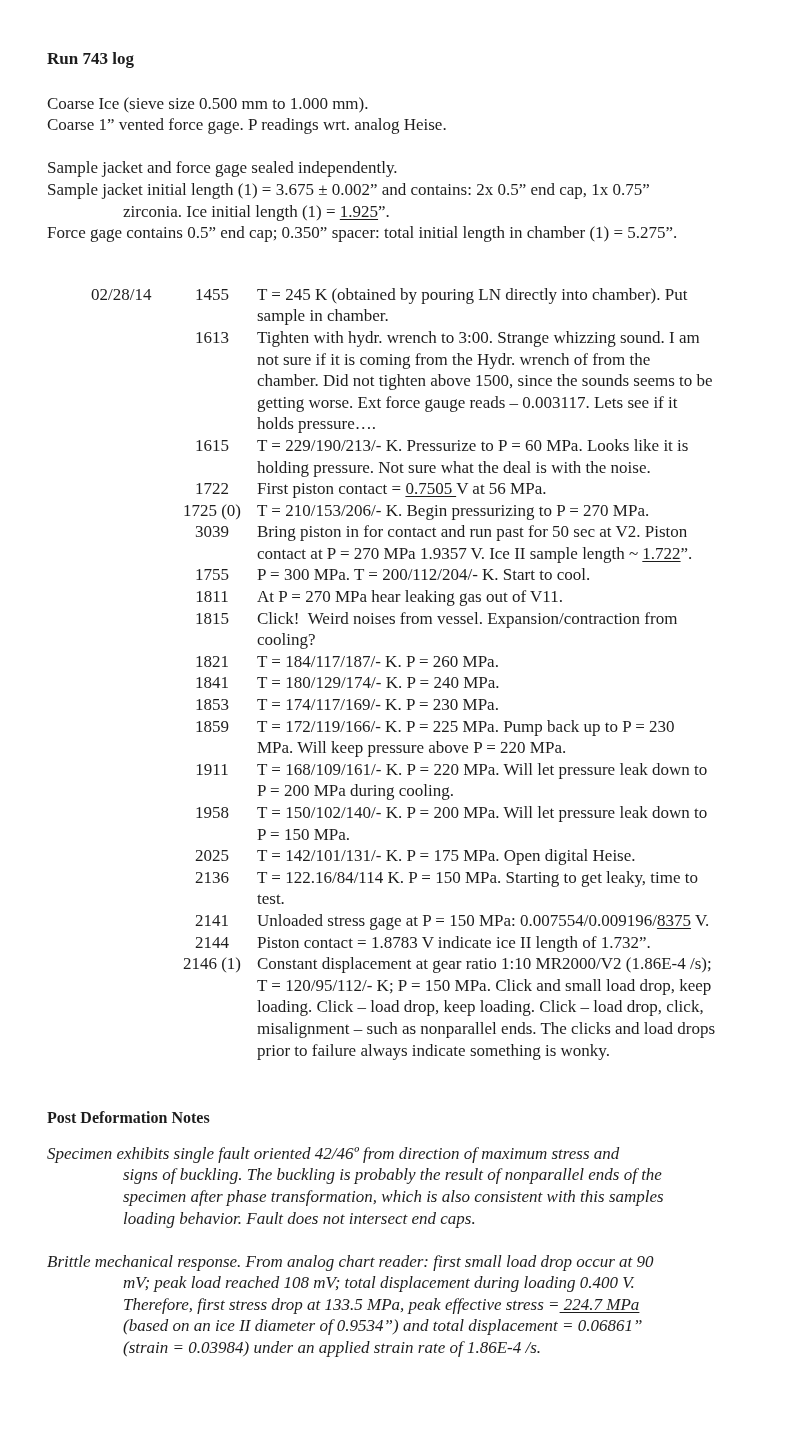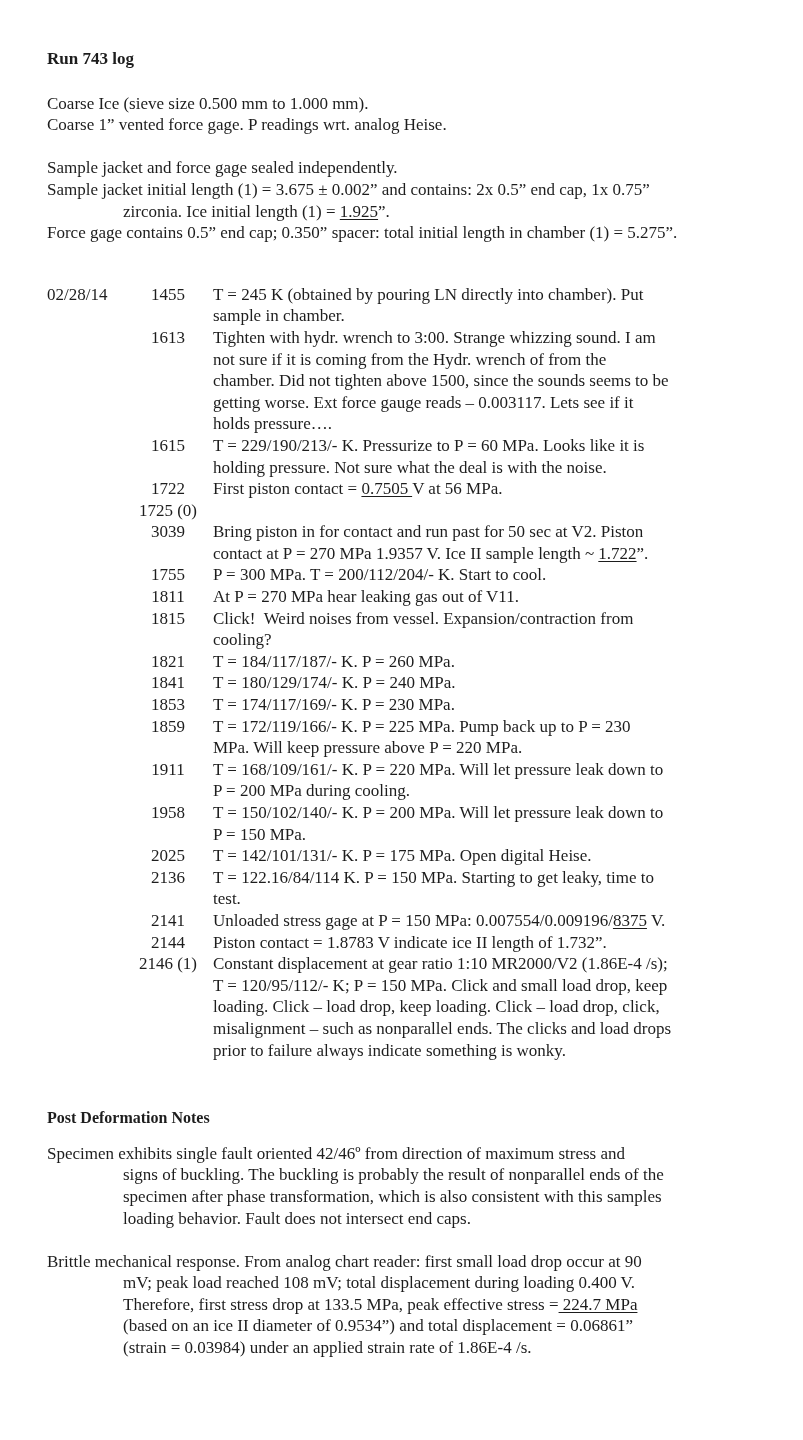--- a/index.html
+++ b/index.html
@@ -36,37 +36,37 @@
   }
   .line {
     line-height: 21.6px;
     white-space: pre;
   }
   .line.indent {
     padding-left: 76px;
   }
   #intro-section .para:first-child { margin-bottom: 21.6px; }
   #intro-section { margin-bottom: 40px; }
-  #log-section { margin-bottom: 46px; }
+  #log-section { margin-bottom: 46px; margin-left: 44px; }
   .log-row { display: flex; }
   .col-date {
     width: 76px;
     flex: 0 0 76px;
     line-height: 21.6px;
     white-space: pre;
   }
   .col-time {
     width: 90px;
     flex: 0 0 90px;
     line-height: 21.6px;
     white-space: pre;
     text-align: center;
   }
   .col-text { flex: 1 1 auto; min-width: 0; }
-  #post-section .para { margin-bottom: 21.6px; }
+  #post-section .para { margin-bottom: 21.6px; font-style: italic; }
   .u { text-decoration: underline; text-underline-offset: 2px; }
 </style>
 </head>
 <body>
 
 <div class="page">
   <h1 class="doc-title">Run 743 log</h1>
   <div id="intro-section">
       <div class="para">
         <div class="line">Coarse Ice (sieve size 0.500 mm to 1.000 mm).</div>
@@ -110,20 +110,23 @@
       <div class="log-row">
         <div class="col-date"></div>
         <div class="col-time">1722</div>
         <div class="col-text">
           <div class="line">First piston contact = <span class="u">0.7505 </span>V at 56 MPa.</div>
         </div>
       </div>
       <div class="log-row">
         <div class="col-date"></div>
         <div class="col-time">1725 (0)</div>
+        <div class="col-text">
+          <div class="line">T = 210/153/206/- K. Begin pressurizing to P = 270 MPa.</div>
+        </div>
       </div>
       <div class="log-row">
         <div class="col-date"></div>
         <div class="col-time">3039</div>
         <div class="col-text">
           <div class="line">Bring piston in for contact and run past for 50 sec at V2. Piston</div>
           <div class="line">contact at P = 270 MPa 1.9357 V. Ice II sample length ~ <span class="u">1.722</span>”.</div>
         </div>
       </div>
       <div class="log-row">

